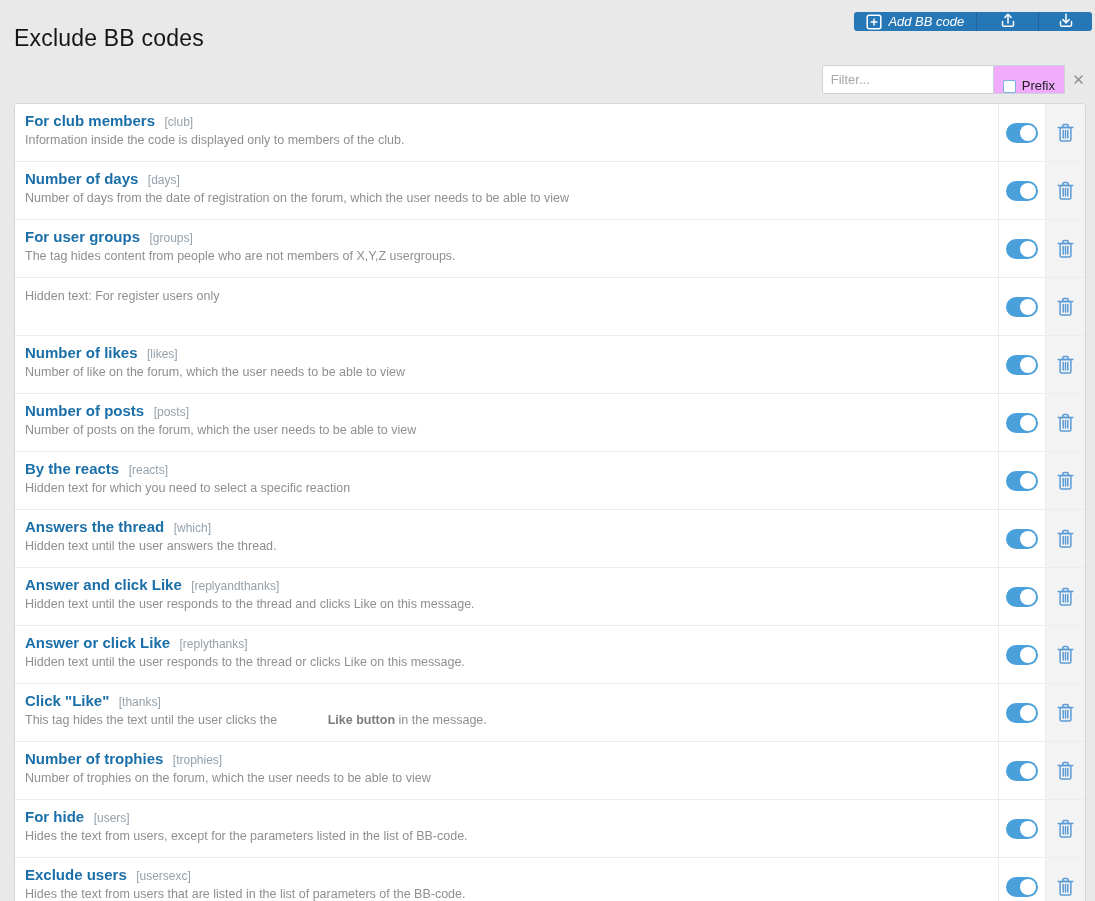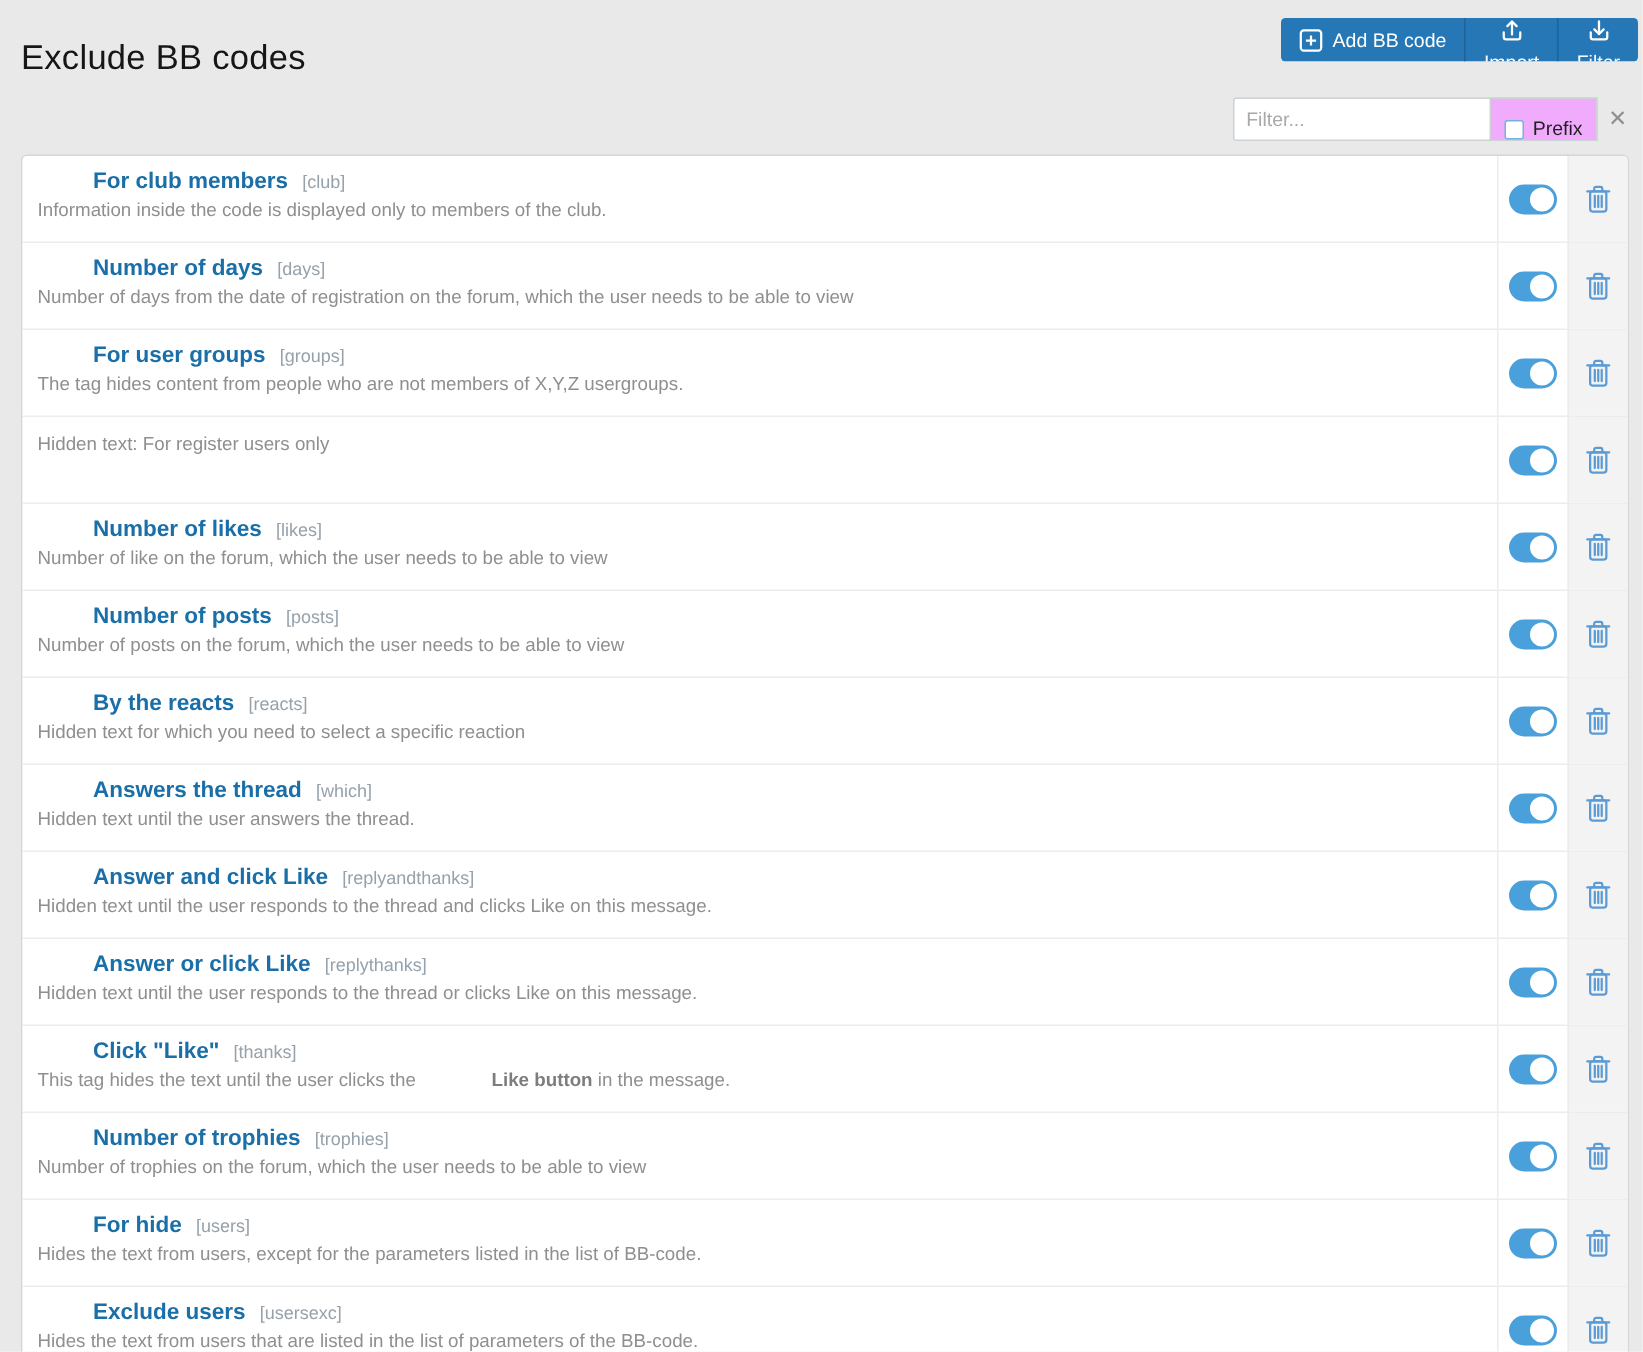--- a/index.html
+++ b/index.html
@@ -18,22 +18,22 @@
     letter-spacing: 0.2px;
   }
   .btn-group {
     position: absolute; right: 3px; top: 12px;
     display: flex; border-radius: 3px; overflow: hidden;
     box-shadow: 0 0 0 0 transparent;
   }
   .btn {
     background: #2577b5; color: #fff; border: none; cursor: pointer;
     font-family: "Liberation Sans", sans-serif;
-    font-size: 13px; height: 29px; padding: 0 12px;
-    display: flex; align-items: center; gap: 6px;
+    font-size: 13px; height: 19px; padding: 0 12px;
+    display: flex; align-items: center; gap: 6px; font-style: italic;
   }
   .btn + .btn { border-left: 1px solid #1e6399; flex-direction: column; }
   .btn svg { display: block; }
 
   .filter-row {
     display: flex; justify-content: flex-end; align-items: stretch;
     margin-top: 21px; padding-right: 3px; height: 29px;
   }
   .filter-input {
     width: 172px; box-sizing: border-box;
@@ -66,21 +66,21 @@
     overflow: hidden;
   }
   .row {
     display: flex; align-items: stretch;
     height: 57px; border-bottom: 1px solid #ececec;
     background: #fff;
   }
   .row-main { flex: 1; padding: 8px 10px 0 10px; overflow: hidden; }
   .row-title {
     font-size: 15px; font-weight: 700; color: #1b6fa8;
-    text-decoration: none; cursor: pointer; margin-left: 37px;
+    text-decoration: none; cursor: pointer;
   }
   .row-tag { font-size: 12px; color: #95a1ab; margin-left: 5px; }
   .row-desc { margin-top: 3px; font-size: 12.5px; color: #8f8f8f; }
   .row-desc b { color: #7d7d7d; padding-left: 47px; }
   .cell-toggle {
     width: 46px; border-left: 1px solid #ececec;
     display: flex; align-items: center; justify-content: center;
   }
   .cell-delete {
     width: 39px; border-left: 1px solid #ececec; background: #f3f3f3;

